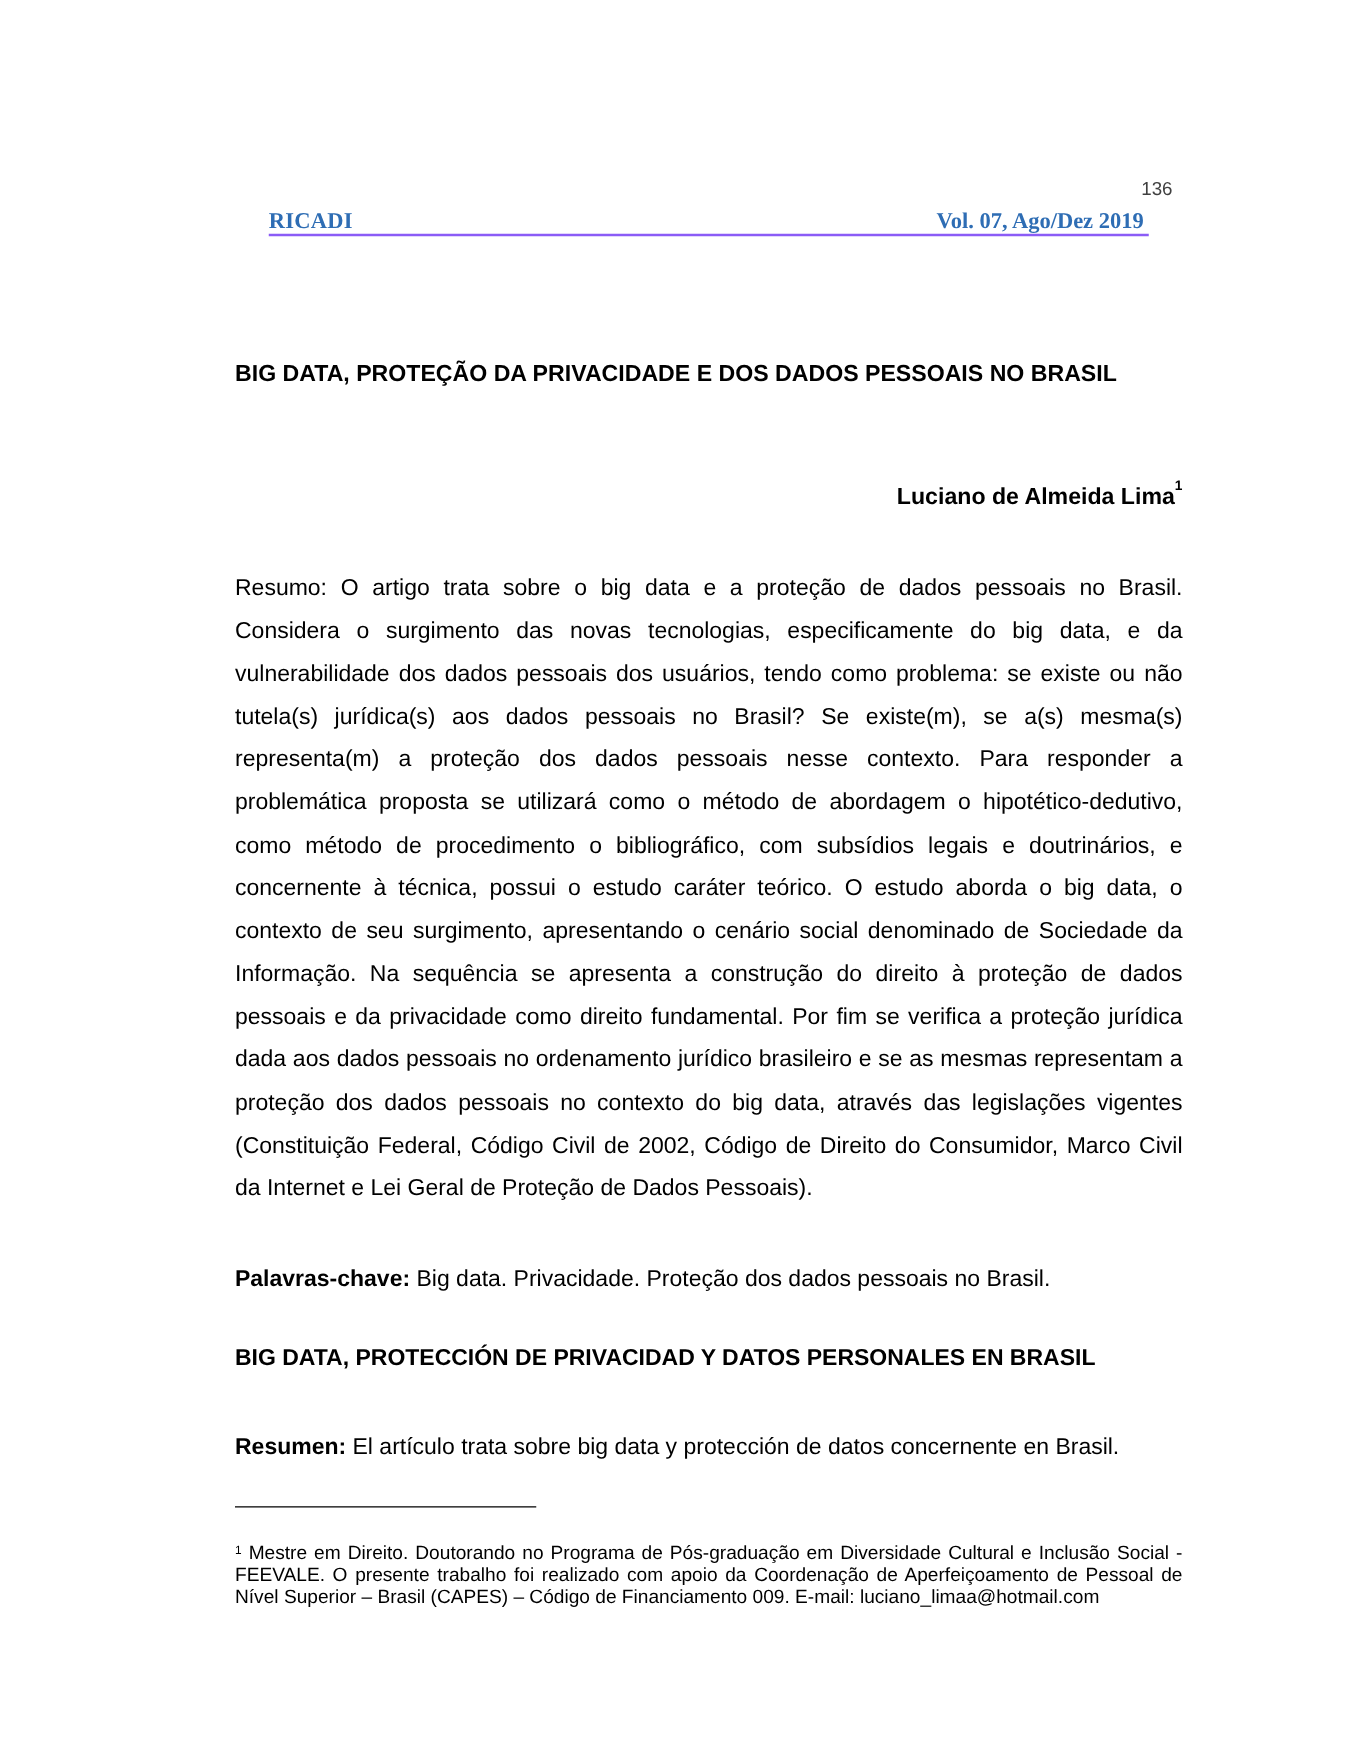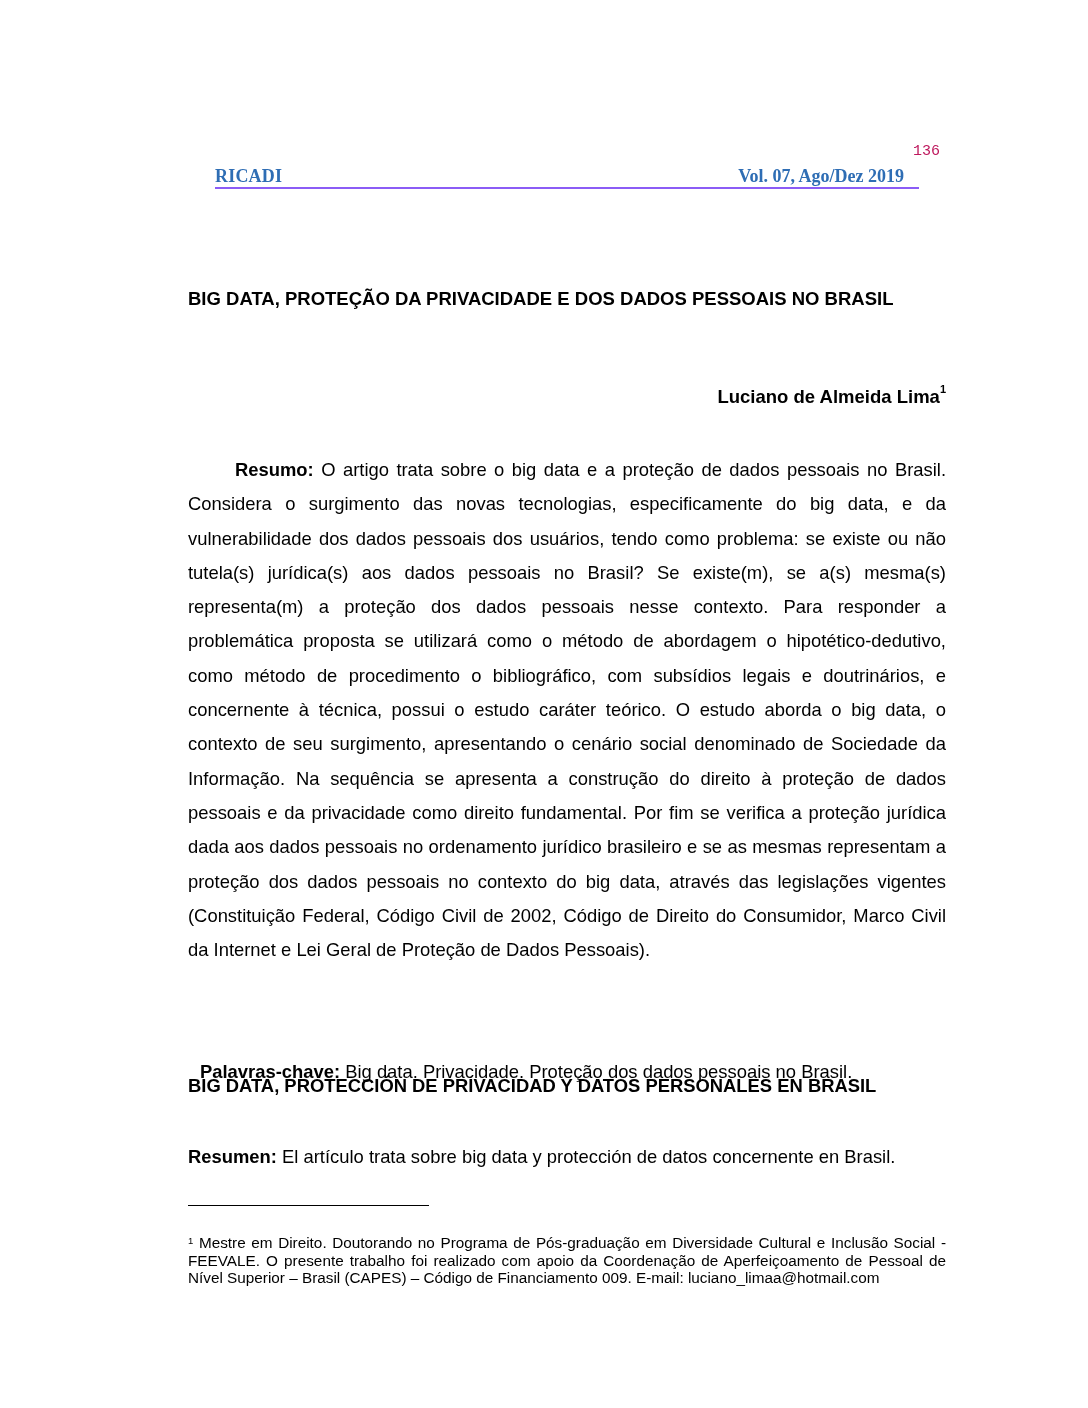--- a/index.html
+++ b/index.html
@@ -1,26 +1,26 @@
 <!DOCTYPE html>
 <html><head>
 <meta charset="utf-8">
 <style>
   html, body { margin: 0; padding: 0; background: #ffffff; }
   body { width: 1088px; height: 1408px; position: relative; overflow: hidden; font-family: "Liberation Sans", sans-serif; color: #000; }
-  .page-number { position: absolute; top: 143px; left: 913px; font-family: Liberation Mono, monospace; font-size: 15px; color: #be185d; }
+  .page-number { position: absolute; top: 143px; left: 913px; font-family: Liberation Sans, sans-serif; font-size: 15px; color: #404040; }
   .running-header { position: absolute; top: 163px; left: 215px; width: 704px; height: 24px; border-bottom: 2px solid #8b5cf6; font-family: "Liberation Serif", serif; font-weight: bold; font-size: 18px; color: #2e6db4; }
   .running-header .journal { position: absolute; left: 0; bottom: 0px; letter-spacing: 0.2px; }
-  .running-header .volume { position: absolute; right: 15px; bottom: 0px; text-align: center; }
+  .running-header .volume { position: absolute; right: 4px; bottom: 0px; text-align: center; }
   .title { position: absolute; top: 282px; left: 188px; width: 758px; text-align: left; font-weight: bold; font-size: 18.5px; line-height: 34px; }
   .author { position: absolute; top: 386px; right: 142px; font-weight: bold; font-size: 18.5px; }
   .author sup { font-size: 11px; position: relative; top: -3px; vertical-align: top; }
   .abstract { position: absolute; top: 453px; left: 188px; width: 758px; font-size: 18.4px; line-height: 34.3px; text-align: justify; }
-  .abstract .lbl { font-weight: bold; margin-left: 47px; }
-  .keywords { position: absolute; top: 1055px; left: 188px; width: 758px; font-size: 18.4px; line-height: 34px; margin-left: 12px; }
+  .abstract .lbl { font-weight: normal; }
+  .keywords { position: absolute; top: 1006px; left: 188px; width: 758px; font-size: 18.4px; line-height: 34px; }
   .keywords .lbl { font-weight: bold; }
   .es-title { position: absolute; top: 1075px; left: 188px; width: 758px; font-weight: bold; font-size: 18.4px; white-space: nowrap; }
   .resumen { position: absolute; top: 1146px; left: 188px; width: 758px; font-size: 18.4px; white-space: nowrap; }
   .resumen .lbl { font-weight: bold; text-align: right; }
   .footnote-rule { position: absolute; top: 1205px; left: 188px; width: 241px; border-top: 1px solid #000; }
   .footnote { position: absolute; top: 1234px; left: 188px; width: 758px; font-size: 15.3px; line-height: 17.5px; text-align: justify; }
   .footnote sup { font-size: 9.5px; vertical-align: top; position: relative; top: -2px; }
 </style>
 </head>
 <body>

